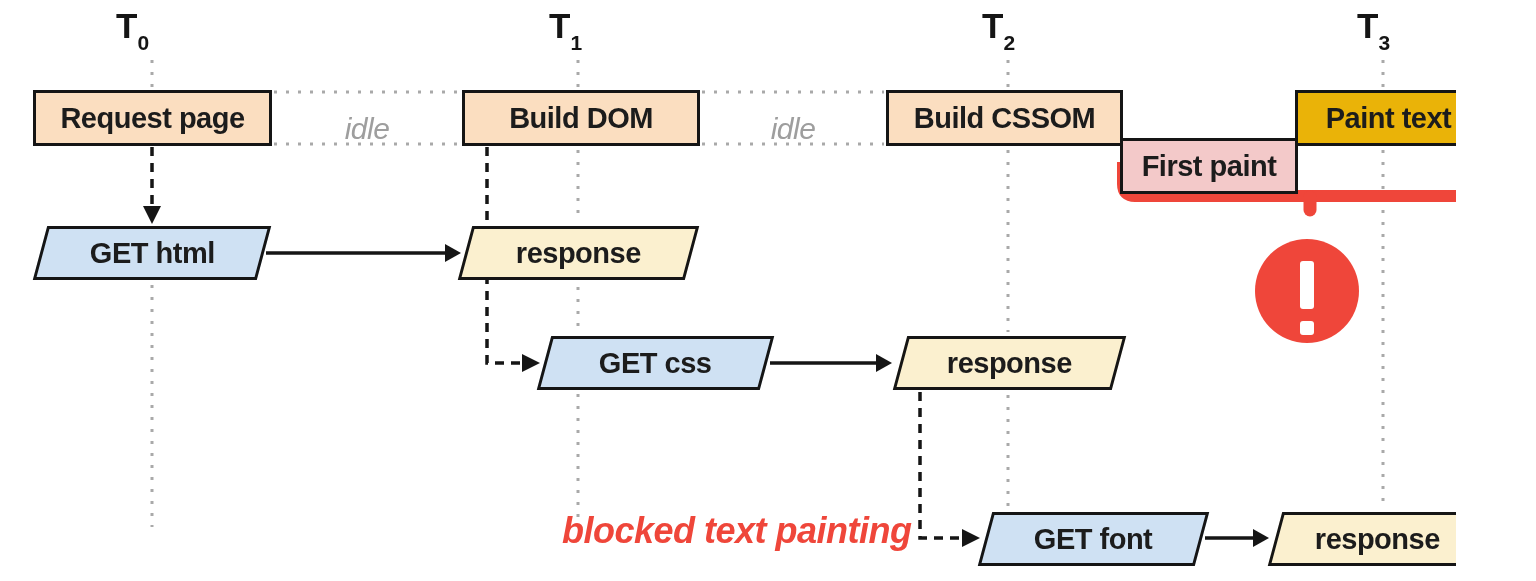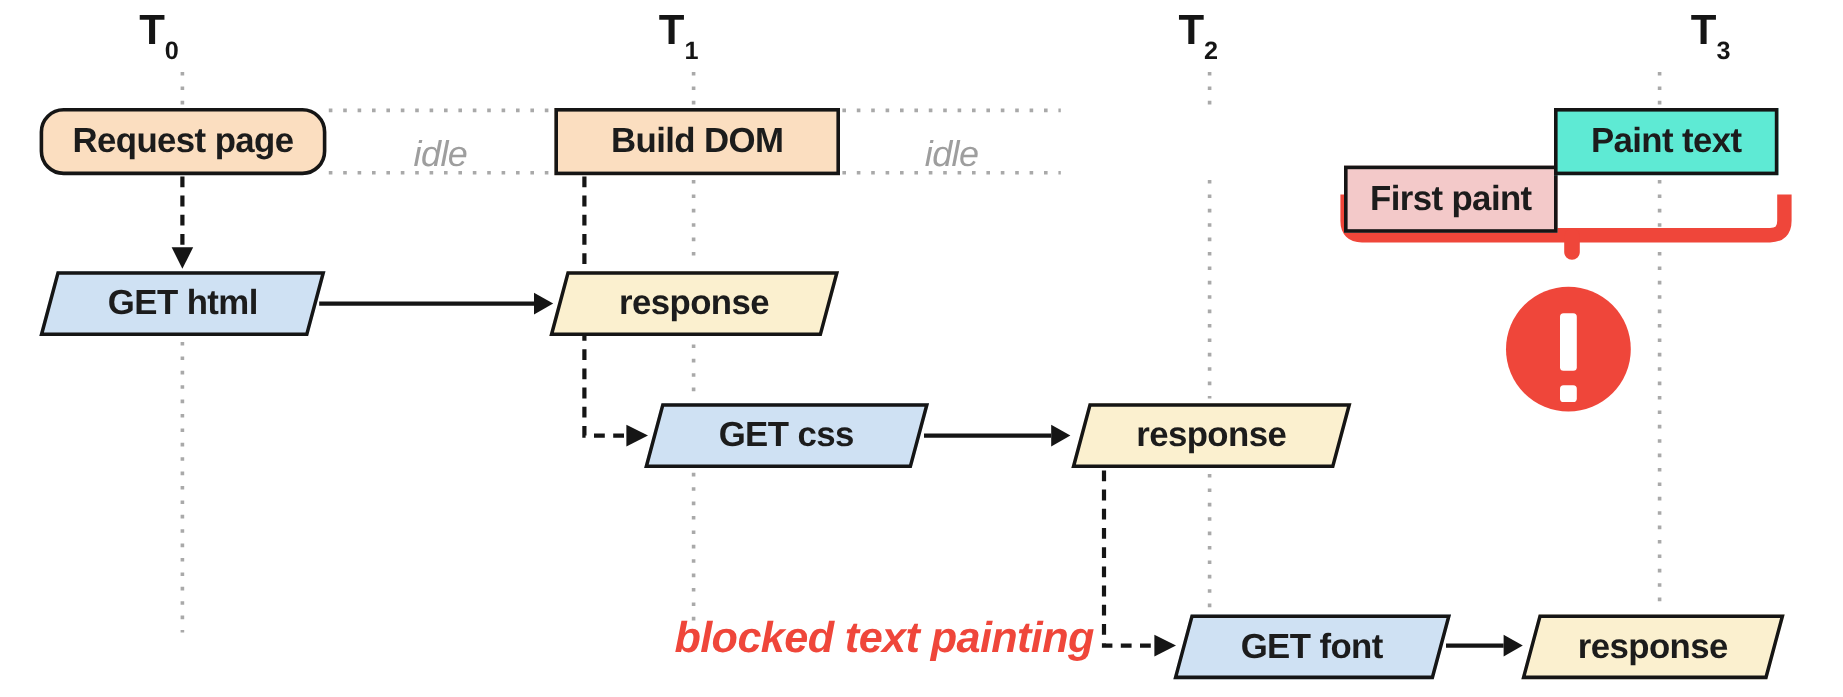--- a/index.html
+++ b/index.html
@@ -1,34 +1,34 @@
 <!DOCTYPE html>
 <html><head>
 <meta charset="utf-8">
 <style>
   html,body{margin:0;padding:0;background:#fff;}
   .stage{
     position:relative;width:1456px;height:581px;background:#ffffff;
-    font-family:"Liberation Sans",sans-serif;overflow:hidden;padding-left:44px;
+    font-family:"Liberation Sans",sans-serif;overflow:hidden;
   }
   .overlay{position:absolute;left:0;top:0;width:1536px;height:581px;}
 
   
   .tmark{position:absolute;top:6px;color:#151515;font-weight:700;font-size:35px;letter-spacing:-1px;}
   .tmark .tsub{font-size:21px;font-weight:700;position:relative;top:12px;left:1px;}
 
   
   .block{
     position:absolute;top:90px;height:50px;border:3px solid #151515;
     display:flex;align-items:center;justify-content:center;
     font-size:29px;font-weight:700;color:#1c1c1c;letter-spacing:-0.5px;box-sizing:content-box;
   }
   .fill-task{background:#FBDEC0;}
   .fill-firstpaint{background:#F3C9C9;margin-top:48px;}
-  .fill-painttext{background:#5eead4;}
+  .fill-painttext{background:#eab308;}
 
   
   .idle{
     position:absolute;top:90px;height:56px;display:flex;align-items:flex-end;justify-content:center;
     color:#9E9E9E;font-size:30px;font-style:italic;font-weight:400;letter-spacing:-0.5px;
   }
 
   
   .para{
     position:absolute;height:48px;border:3px solid #151515;transform:skewX(-15deg);
@@ -102,33 +102,36 @@
 
     <g stroke="#EF463A" fill="none">
       <path d="M1123,162 L1123,184 Q1123,196 1135,196 L1475,196 Q1487,196 1487,184 L1487,162" stroke-width="12"></path>
       <path d="M1310,197 L1310,210" stroke-width="13" stroke-linecap="round"></path>
     </g>
   </svg>
 
   <div class="tmark" style="left:116px;"><span>T</span><span class="tsub">0</span></div>
   <div class="tmark" style="left:549px;"><span>T</span><span class="tsub">1</span></div>
   <div class="tmark" style="left:982px;"><span>T</span><span class="tsub">2</span></div>
-  <div class="tmark" style="left:1409px;"><span>T</span><span class="tsub">3</span></div>
+  <div class="tmark" style="left:1357px;"><span>T</span><span class="tsub">3</span></div>
 
-  <div class="block fill-task" style="left:33px;width:233px;border-radius:20px;">
+  <div class="block fill-task" style="left:33px;width:233px;">
       <span>Request page</span>
     </div>
   <div class="idle" style="left:272px;width:190px;">
       <span>idle</span>
     </div>
   <div class="block fill-task" style="left:462px;width:232px;text-align:right;">
       <span>Build DOM</span>
     </div>
   <div class="idle" style="left:700px;width:186px;">
       <span>idle</span>
+    </div>
+  <div class="block fill-task" style="left:886px;width:231px;">
+      <span>Build CSSOM</span>
     </div>
   <div class="block fill-firstpaint" style="left:1120px;width:172px;">
       <span>First paint</span>
     </div>
   <div class="block fill-painttext" style="left:1295px;width:181px;">
       <span>Paint text</span>
     </div>
 
   <div class="para fill-request" style="top:226px;left:40px;width:218px;">
       <span>GET html</span>

